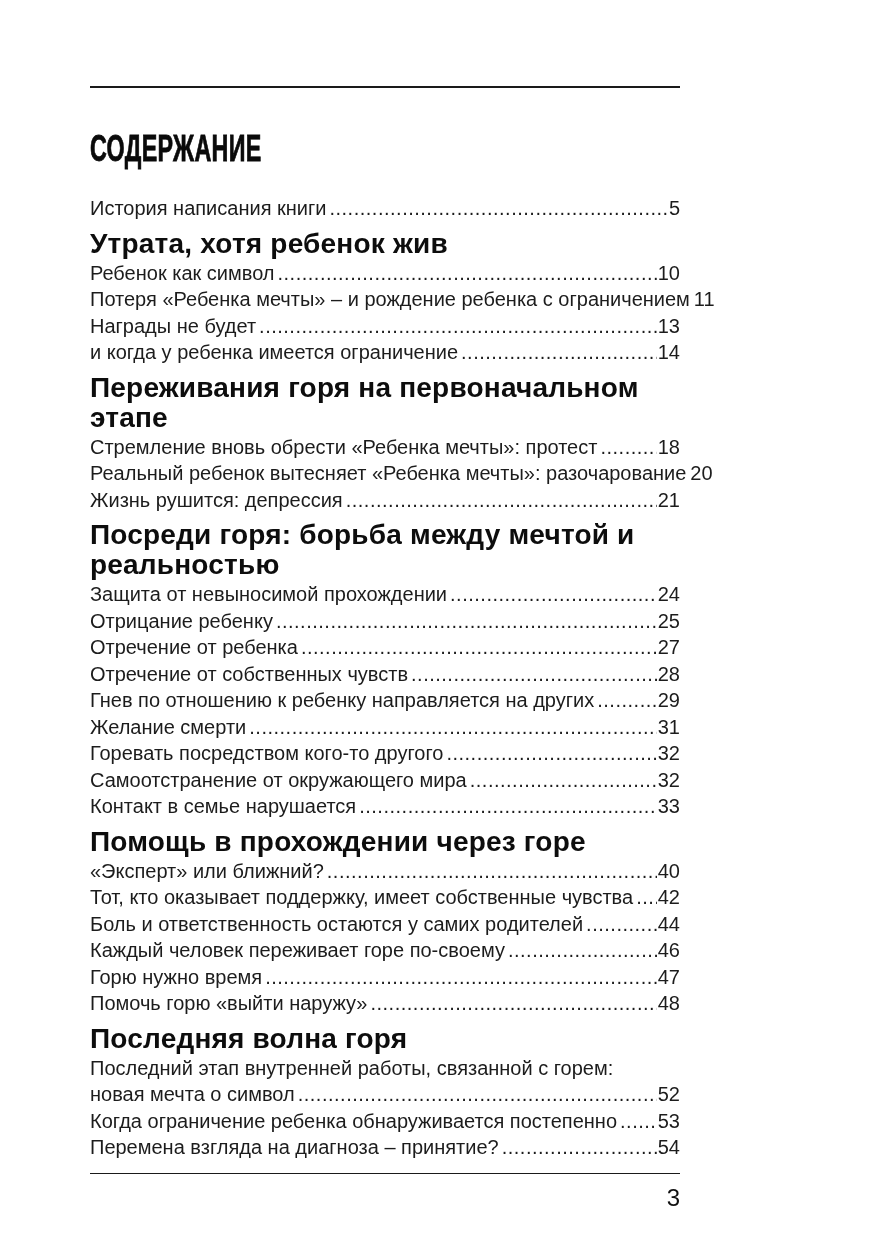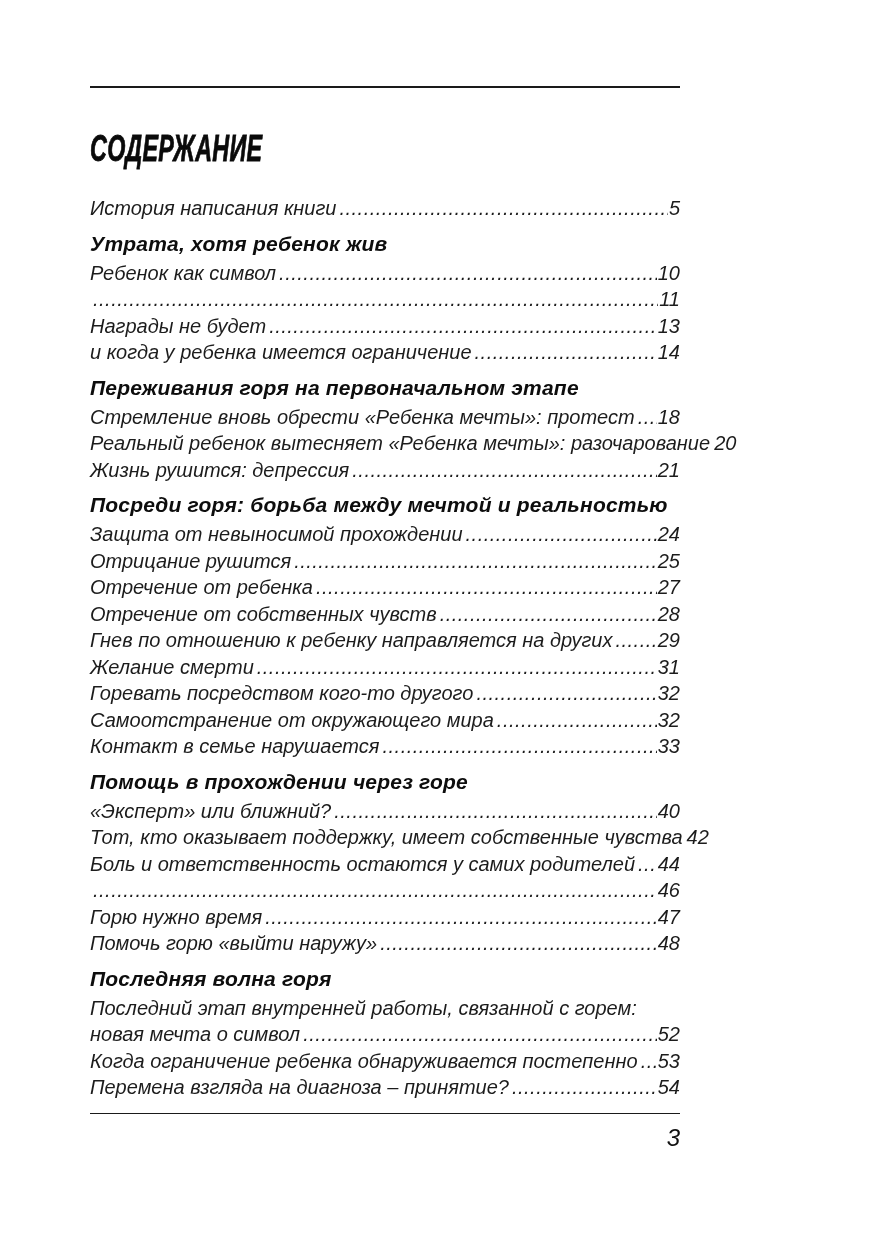--- a/index.html
+++ b/index.html
@@ -10,21 +10,20 @@
   .page {
     position: relative;
     width: 766px;
     height: 1240px;
     background: #ffffff;
     font-family: "Liberation Sans", sans-serif;
     color: #1c1c1c;
     overflow: hidden;
     box-sizing: border-box;
     padding: 0 86px 0 90px;
-    font-style: italic;
   }
   .rule-top {
     margin-top: 86px;
     border: 0;
     border-top: 2px solid #1a1a1a;
     height: 0;
   }
   .rule-bottom {
     margin-top: 12px;
     border: 0;
@@ -43,21 +42,21 @@
     display: inline-block;
     -webkit-text-stroke: 0.8px #0a0a0a;
     white-space: nowrap;
   }
   .toc {
     margin-top: 28px;
     font-size: 20px;
   }
   .toc-heading {
     font-weight: bold;
-    font-size: 21px;
+    font-size: 28px;
     line-height: 30px;
     margin-top: 7px;
     margin-bottom: 1px;
     color: #0d0d0d;
     letter-spacing: 0.2px;
   }
   .toc-row {
     display: flex;
     align-items: baseline;
     line-height: 26.5px;
@@ -100,20 +99,21 @@
         <span class="dots">............................................................................................................................................................................................................................</span>
         <span class="pg">5</span>
       </div>
       <div class="toc-heading">Утрата, хотя ребенок жив</div>
       <div class="toc-row">
         <span class="toc-text">Ребенок как символ</span>
         <span class="dots">............................................................................................................................................................................................................................</span>
         <span class="pg">10</span>
       </div>
       <div class="toc-row">
+        <span class="toc-text">Потеря «Ребенка мечты» – и рождение ребенка с ограничением</span>
         <span class="dots">............................................................................................................................................................................................................................</span>
         <span class="pg">11</span>
       </div>
       <div class="toc-row">
         <span class="toc-text">Награды не будет</span>
         <span class="dots">............................................................................................................................................................................................................................</span>
         <span class="pg">13</span>
       </div>
       <div class="toc-row">
         <span class="toc-text">и когда у ребенка имеется ограничение</span>
@@ -136,21 +136,21 @@
         <span class="dots">............................................................................................................................................................................................................................</span>
         <span class="pg">21</span>
       </div>
       <div class="toc-heading">Посреди горя: борьба между мечтой и реальностью</div>
       <div class="toc-row">
         <span class="toc-text">Защита от невыносимой прохождении</span>
         <span class="dots">............................................................................................................................................................................................................................</span>
         <span class="pg">24</span>
       </div>
       <div class="toc-row">
-        <span class="toc-text">Отрицание рушится</span>
+        <span class="toc-text">Отрицание ребенку</span>
         <span class="dots">............................................................................................................................................................................................................................</span>
         <span class="pg">25</span>
       </div>
       <div class="toc-row">
         <span class="toc-text">Отречение от ребенка</span>
         <span class="dots">............................................................................................................................................................................................................................</span>
         <span class="pg">27</span>
       </div>
       <div class="toc-row">
         <span class="toc-text">Отречение от собственных чувств</span>
@@ -192,20 +192,21 @@
         <span class="toc-text">Тот, кто оказывает поддержку, имеет собственные чувства</span>
         <span class="dots">............................................................................................................................................................................................................................</span>
         <span class="pg">42</span>
       </div>
       <div class="toc-row">
         <span class="toc-text">Боль и ответственность остаются у самих родителей</span>
         <span class="dots">............................................................................................................................................................................................................................</span>
         <span class="pg">44</span>
       </div>
       <div class="toc-row">
+        <span class="toc-text">Каждый человек переживает горе по-своему</span>
         <span class="dots">............................................................................................................................................................................................................................</span>
         <span class="pg">46</span>
       </div>
       <div class="toc-row">
         <span class="toc-text">Горю нужно время</span>
         <span class="dots">............................................................................................................................................................................................................................</span>
         <span class="pg">47</span>
       </div>
       <div class="toc-row">
         <span class="toc-text">Помочь горю «выйти наружу»</span>

